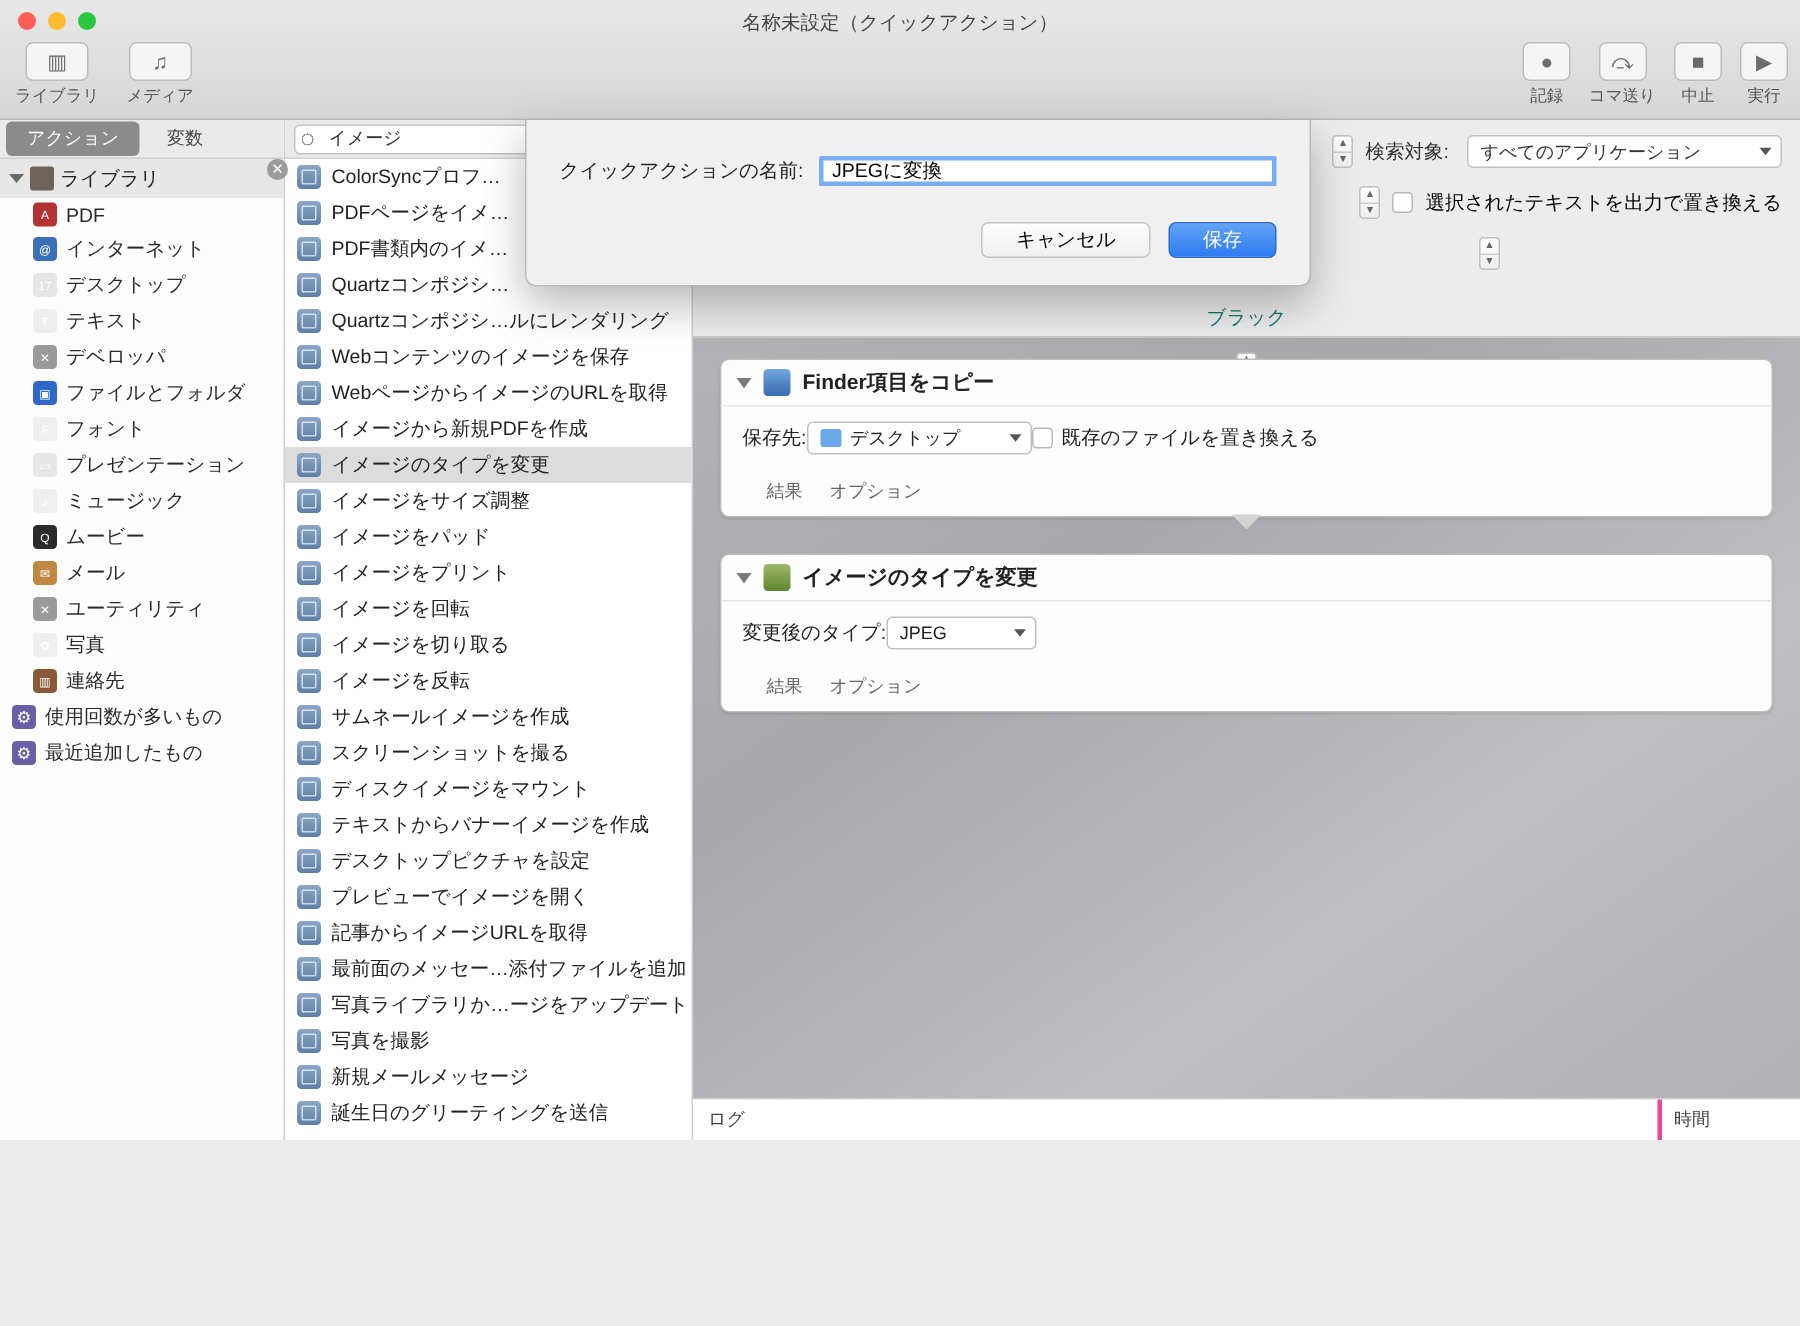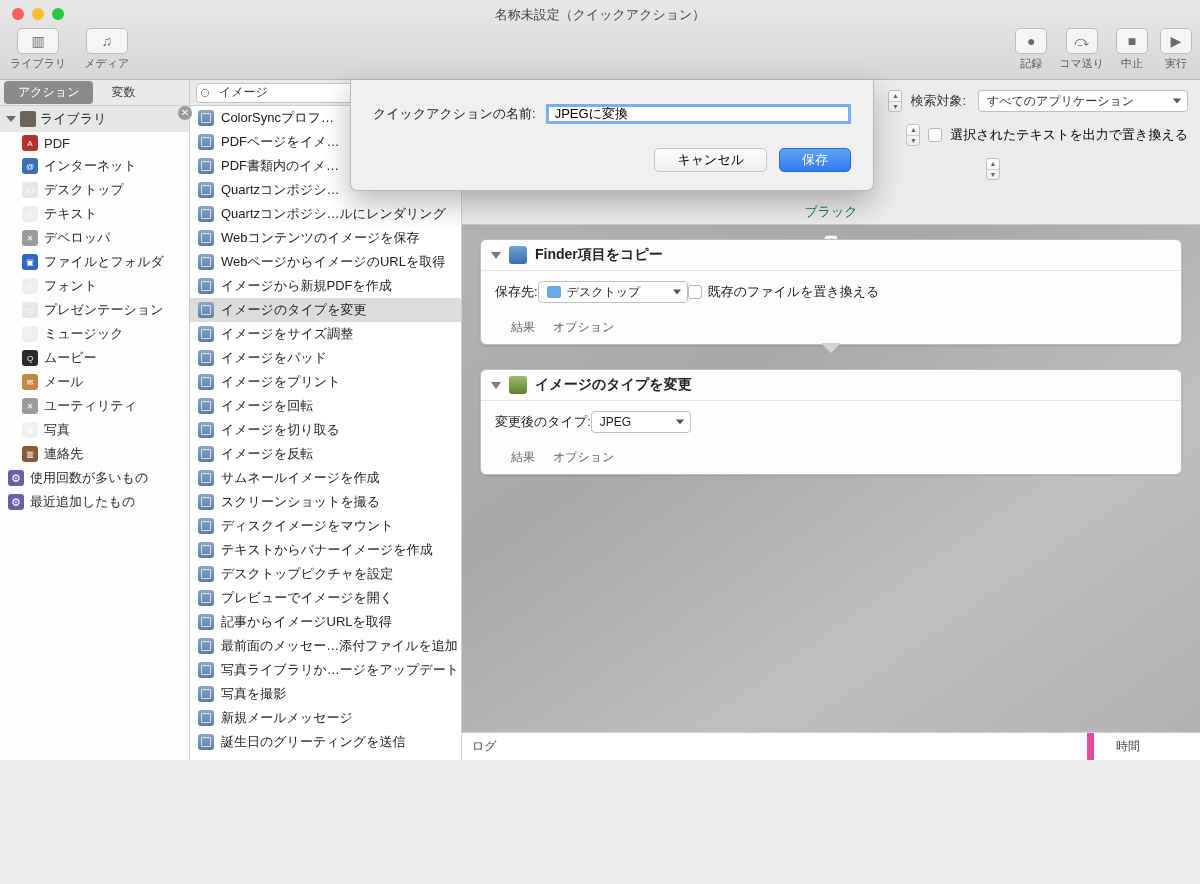--- a/index.html
+++ b/index.html
@@ -64,21 +64,21 @@
 .wf-head .tri { width:0;height:0;border-left:5px solid transparent;border-right:5px solid transparent;border-top:7px solid #7a7a7a;}
 .wf-head .sico{ width:18px;height:18px;border-radius:3px;background:linear-gradient(#6fa4df,#3a6bb0);}
 .wf-body { padding:10px 14px; display:flex; align-items:center; font-size:13px;}
 .wf-foot { display:flex; gap:18px; padding:6px 30px 8px; font-size:12px; color:#666;}
 .chk-lbl { display:flex; align-items:center; gap:6px; }
 .connector { width:0;height:0;border-left:10px solid transparent;border-right:10px solid transparent;border-top:10px solid #d4d4d4; margin-top:-18px;}
 
 
 .logbar { height:28px; background:#fff; border-top:1px solid #cfcfcf; display:flex; align-items:center; font-size:12px; color:#444;}
 .logbar .lcell{ padding:0 10px; }
-.logbar .time{ margin-left:auto; padding:0 60px 0 22px; border-left:7px solid #ec4899; height:100%; display:flex; align-items:center;}
+.logbar .time{ margin-left:auto; padding:0 60px 0 8px; border-left:3px solid #ec4899; height:100%; display:flex; align-items:center;}
 
 
 .sheet { position:absolute; top:80px; left:350px; width:524px; background:#f0f0f0; border:1px solid #b8b8b8; border-top:none; border-radius:0 0 7px 7px; box-shadow:0 12px 30px rgba(0,0,0,.28); padding:24px 22px 18px; z-index:100; }
 .sheet-row{ display:flex; align-items:center; gap:10px; font-size:13px; }
 .sheet-row label{ white-space:nowrap; }
 .sheet input[type=text]{ flex:1; height:20px; border:3px solid #7aaef4; border-radius:1px; padding:0 6px; font-size:13px; outline:none; background:#fff;}
 .sheet-btns{ display:flex; justify-content:flex-end; gap:12px; margin-top:24px;}
 .btn { height:24px; padding:0 22px; border-radius:5px; border:1px solid #c4c4c4; background:linear-gradient(#fdfdfd,#efefef); font-size:13px; cursor:pointer;}
 .btn.primary{ background:linear-gradient(#5fa4f7,#2f7af0); border-color:#2a68cf; color:#fff;}
 

